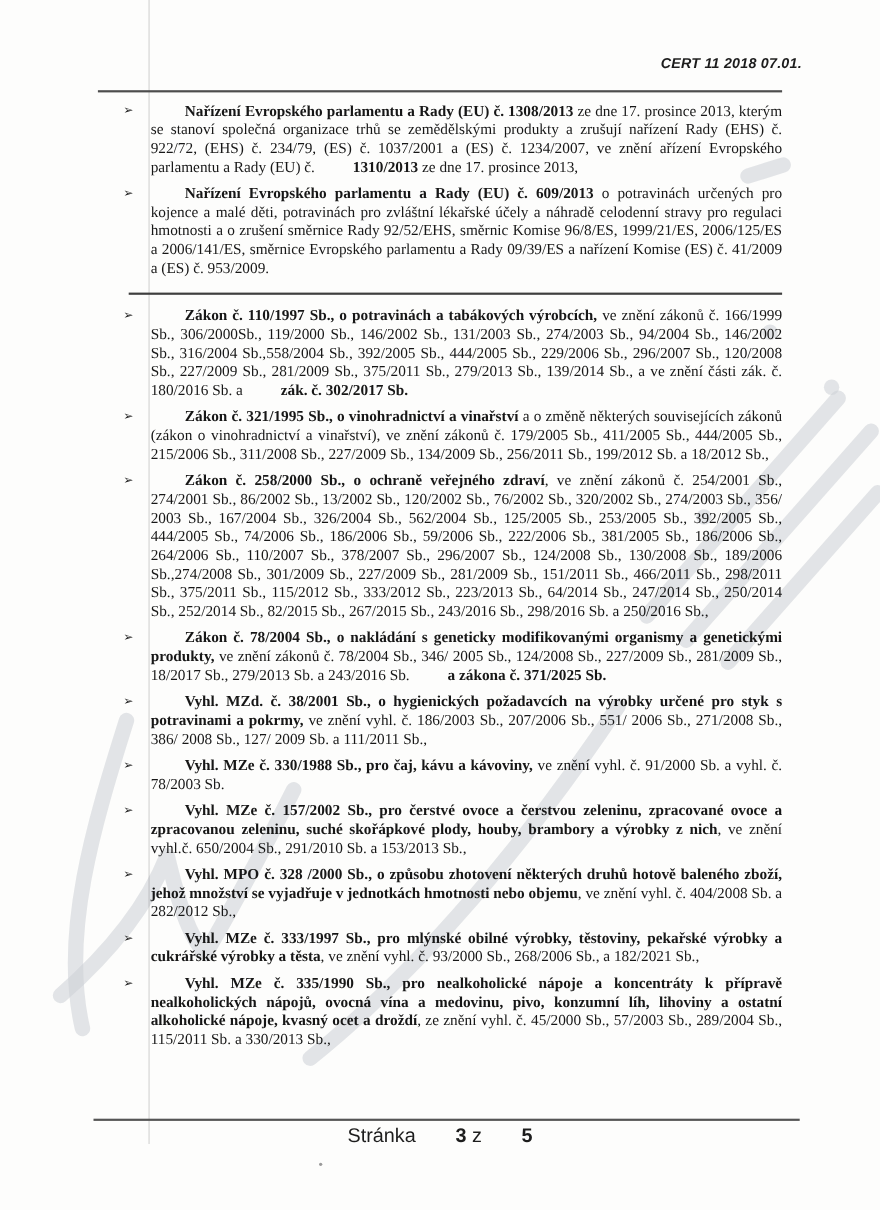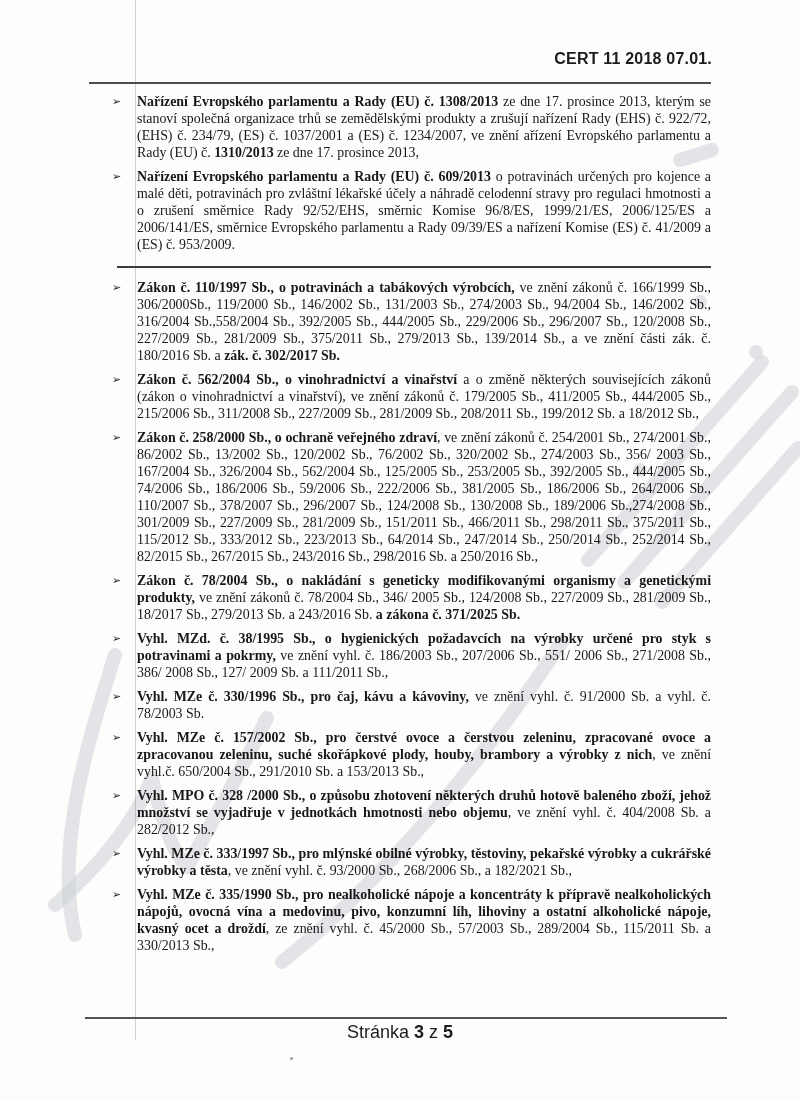--- a/index.html
+++ b/index.html
@@ -11,41 +11,41 @@
     font-family:"Liberation Serif", serif;
     color:#171717;
     overflow:hidden;
   }
   .watermark{position:absolute;left:0;top:0;pointer-events:none;}
   .vline{
     position:absolute;left:135px;top:0;height:1040px;width:1px;
     background:rgba(100,100,100,0.28);
   }
   .header-code{
-    position:absolute;top:50px;right:88px;
+    position:absolute;top:50px;right:71px;
     font-family:"Liberation Sans", sans-serif;
-    font-weight:bold;
-    font-size:16px;letter-spacing:.2px;color:#1c1c1c;
+    font-style:italic;font-weight:bold;
+    font-size:13px;letter-spacing:.2px;color:#1c1c1c;
   }
   .rule{position:absolute;height:2px;background:#4d4d4d;}
   .rule-top{left:89px;right:89px;top:82px;}
   .rule-bottom{left:85px;right:73px;top:1017px;background:#555;}
   .content{position:absolute;left:137px;top:93px;width:574px;}
   .item{
     position:relative;
     text-align:justify;
     font-size:13.9px;line-height:17px;
     margin-bottom:7px;
   }
   .item:last-child{margin-bottom:0;}
   .marker{
     position:absolute;left:-25px;top:0px;
     font-size:11px;color:#1a1a1a;
   }
-  .b{font-weight:bold;}
+  .b{font-weight:bold;margin-left:31px;}
   .rule-mid{
     height:2px;background:#3e3e3e;
     margin:13px 0 11px -20px;
   }
   .footer{
     position:absolute;top:1022px;left:0;width:100%;
     text-align:center;
     font-family:Liberation Sans, sans-serif;
     font-size:18px;color:#1d1d1d;
     white-space:pre-wrap;
@@ -84,25 +84,25 @@
   <div class="rule rule-top"></div>
 
   <div class="content">
     <div class="item-list">
         <div class="item"><span class="marker">➢</span><span class="b">Nařízení Evropského parlamentu a Rady (EU) č. 1308/2013</span><span> ze dne 17. prosince 2013, kterým se stanoví společná organizace trhů se zemědělskými produkty a zrušují nařízení Rady (EHS) č. 922/72, (EHS) č. 234/79, (ES) č. 1037/2001 a (ES) č. 1234/2007, ve znění ařízení Evropského parlamentu a Rady (EU) č. </span><span class="b">1310/2013</span><span> ze dne 17. prosince 2013,</span></div>
         <div class="item"><span class="marker">➢</span><span class="b">Nařízení Evropského parlamentu a Rady (EU) č. 609/2013</span><span> o potravinách určených pro kojence a malé děti, potravinách pro zvláštní lékařské účely a náhradě celodenní stravy pro regulaci hmotnosti a o zrušení směrnice Rady 92/52/EHS, směrnic Komise 96/8/ES, 1999/21/ES, 2006/125/ES a 2006/141/ES, směrnice Evropského parlamentu a Rady 09/39/ES a nařízení Komise (ES) č. 41/2009 a (ES) č. 953/2009.</span></div>
       </div>
     <div class="rule-mid"></div>
     <div class="item-list">
         <div class="item"><span class="marker">➢</span><span class="b">Zákon č. 110/1997 Sb., o potravinách a tabákových výrobcích,</span><span> ve znění zákonů č. 166/1999 Sb., 306/2000Sb., 119/2000 Sb., 146/2002 Sb., 131/2003 Sb., 274/2003 Sb., 94/2004 Sb., 146/2002 Sb., 316/2004 Sb.,558/2004 Sb., 392/2005 Sb., 444/2005 Sb., 229/2006 Sb., 296/2007 Sb., 120/2008 Sb., 227/2009 Sb., 281/2009 Sb., 375/2011 Sb., 279/2013 Sb., 139/2014 Sb., a ve znění části zák. č. 180/2016 Sb. a </span><span class="b">zák. č. 302/2017 Sb.</span></div>
-        <div class="item"><span class="marker">➢</span><span class="b">Zákon č. 562/2004 Sb., o vinohradnictví a vinařství</span><span> a o změně některých souvisejících zákonů (zákon o vinohradnictví a vinařství), ve znění zákonů č. 179/2005 Sb., 411/2005 Sb., 444/2005 Sb., 215/2006 Sb., 311/2008 Sb., 227/2009 Sb., 281/2009 Sb., 208/2011 Sb., 199/2012 Sb. a 18/2012 Sb.,</span></div>
+        <div class="item"><span class="marker">➢</span><span class="b">Zákon č. 321/1995 Sb., o vinohradnictví a vinařství</span><span> a o změně některých souvisejících zákonů (zákon o vinohradnictví a vinařství), ve znění zákonů č. 179/2005 Sb., 411/2005 Sb., 444/2005 Sb., 215/2006 Sb., 311/2008 Sb., 227/2009 Sb., 134/2009 Sb., 256/2011 Sb., 199/2012 Sb. a 18/2012 Sb.,</span></div>
         <div class="item"><span class="marker">➢</span><span class="b">Zákon č. 258/2000 Sb., o ochraně veřejného zdraví</span><span>, ve znění zákonů č. 254/2001 Sb., 274/2001 Sb., 86/2002 Sb., 13/2002 Sb., 120/2002 Sb., 76/2002 Sb., 320/2002 Sb., 274/2003 Sb., 356/ 2003 Sb., 167/2004 Sb., 326/2004 Sb., 562/2004 Sb., 125/2005 Sb., 253/2005 Sb., 392/2005 Sb., 444/2005 Sb., 74/2006 Sb., 186/2006 Sb., 59/2006 Sb., 222/2006 Sb., 381/2005 Sb., 186/2006 Sb., 264/2006 Sb., 110/2007 Sb., 378/2007 Sb., 296/2007 Sb., 124/2008 Sb., 130/2008 Sb., 189/2006 Sb.,274/2008 Sb., 301/2009 Sb., 227/2009 Sb., 281/2009 Sb., 151/2011 Sb., 466/2011 Sb., 298/2011 Sb., 375/2011 Sb., 115/2012 Sb., 333/2012 Sb., 223/2013 Sb., 64/2014 Sb., 247/2014 Sb., 250/2014 Sb., 252/2014 Sb., 82/2015 Sb., 267/2015 Sb., 243/2016 Sb., 298/2016 Sb. a 250/2016 Sb.,</span></div>
         <div class="item"><span class="marker">➢</span><span class="b">Zákon č. 78/2004 Sb., o nakládání s geneticky modifikovanými organismy a genetickými produkty,</span><span> ve znění zákonů č. 78/2004 Sb., 346/ 2005 Sb., 124/2008 Sb., 227/2009 Sb., 281/2009 Sb., 18/2017 Sb., 279/2013 Sb. a 243/2016 Sb.</span><span class="b"> a zákona č. 371/2025 Sb.</span></div>
-        <div class="item"><span class="marker">➢</span><span class="b">Vyhl. MZd. č. 38/1995 Sb., o hygienických požadavcích na výrobky určené pro styk s potravinami a pokrmy,</span><span> ve znění vyhl. č. 186/2003 Sb., 207/2006 Sb., 551/ 2006 Sb., 271/2008 Sb., 386/ 2008 Sb., 127/ 2009 Sb. a 111/2011 Sb.,</span></div>
-        <div class="item"><span class="marker">➢</span><span class="b">Vyhl. MZe č. 330/1996 Sb., pro čaj, kávu a kávoviny,</span><span> ve znění vyhl. č. 91/2000 Sb. a vyhl. č. 78/2003 Sb.</span></div>
+        <div class="item"><span class="marker">➢</span><span class="b">Vyhl. MZd. č. 38/2001 Sb., o hygienických požadavcích na výrobky určené pro styk s potravinami a pokrmy,</span><span> ve znění vyhl. č. 186/2003 Sb., 207/2006 Sb., 551/ 2006 Sb., 271/2008 Sb., 386/ 2008 Sb., 127/ 2009 Sb. a 111/2011 Sb.,</span></div>
+        <div class="item"><span class="marker">➢</span><span class="b">Vyhl. MZe č. 330/1988 Sb., pro čaj, kávu a kávoviny,</span><span> ve znění vyhl. č. 91/2000 Sb. a vyhl. č. 78/2003 Sb.</span></div>
         <div class="item"><span class="marker">➢</span><span class="b">Vyhl. MZe č. 157/2002 Sb., pro čerstvé ovoce a čerstvou zeleninu, zpracované ovoce a zpracovanou zeleninu, suché skořápkové plody, houby, brambory a výrobky z nich</span><span>, ve znění vyhl.č. 650/2004 Sb., 291/2010 Sb. a 153/2013 Sb.,</span></div>
         <div class="item"><span class="marker">➢</span><span class="b">Vyhl. MPO č. 328 /2000 Sb., o způsobu zhotovení některých druhů hotově baleného zboží, jehož množství se vyjadřuje v jednotkách hmotnosti nebo objemu</span><span>, ve znění vyhl. č. 404/2008 Sb. a 282/2012 Sb.,</span></div>
         <div class="item"><span class="marker">➢</span><span class="b">Vyhl. MZe č. 333/1997 Sb., pro mlýnské obilné výrobky, těstoviny, pekařské výrobky a cukrářské výrobky a těsta</span><span>, ve znění vyhl. č. 93/2000 Sb., 268/2006 Sb., a 182/2021 Sb.,</span></div>
         <div class="item"><span class="marker">➢</span><span class="b">Vyhl. MZe č. 335/1990 Sb., pro nealkoholické nápoje a koncentráty k přípravě nealkoholických nápojů, ovocná vína a medovinu, pivo, konzumní líh, lihoviny a ostatní alkoholické nápoje, kvasný ocet a droždí</span><span>, ze znění vyhl. č. 45/2000 Sb., 57/2003 Sb., 289/2004 Sb., 115/2011 Sb. a 330/2013 Sb.,</span></div>
       </div>
   </div>
 
   <div class="rule rule-bottom"></div>
 
   <div class="footer"><span>Stránka </span><span class="b">3</span><span> z </span><span class="b">5</span></div>

